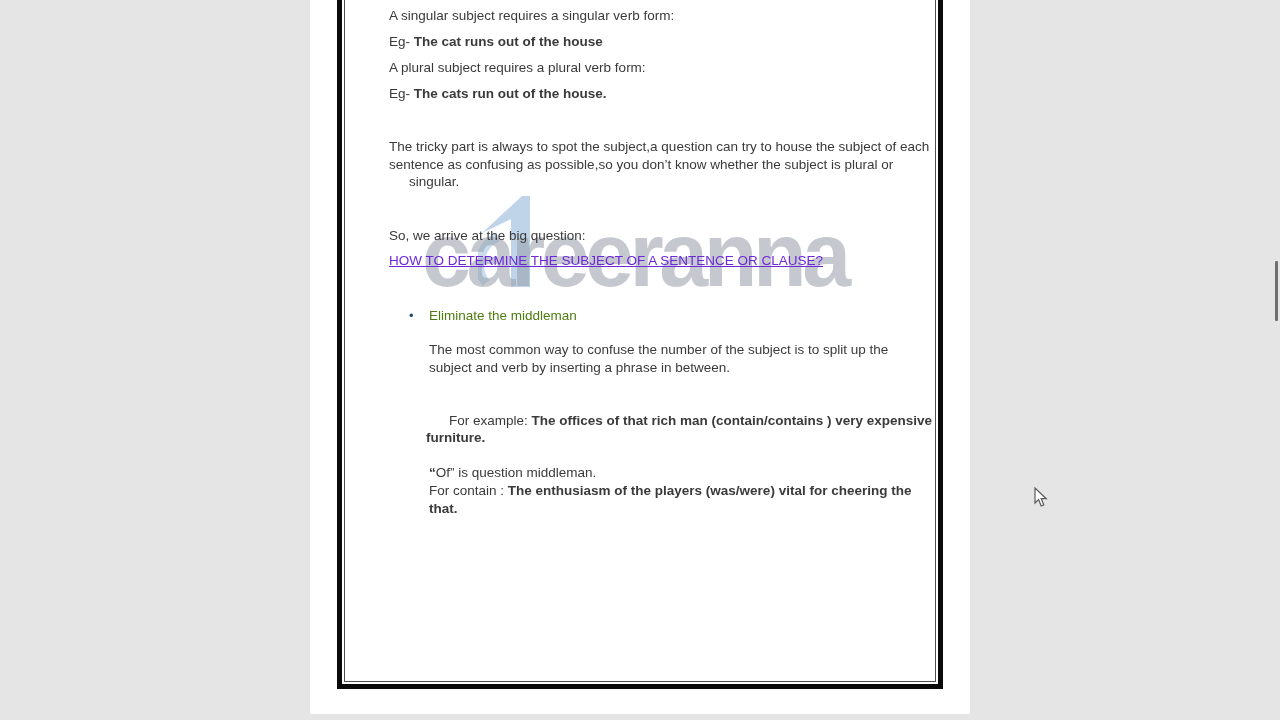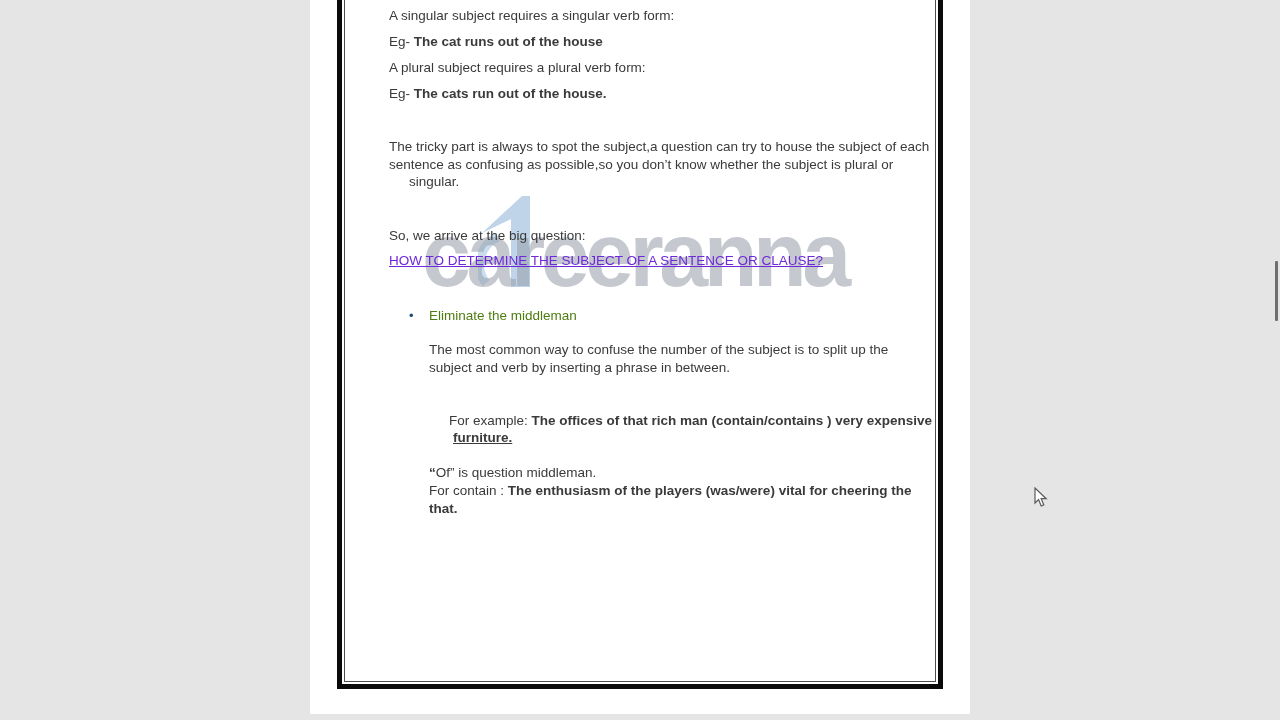--- a/index.html
+++ b/index.html
@@ -105,21 +105,21 @@
       <div class="doc-line" style="left: 389px; top: 85px;"><span>Eg- </span><span class="b">The cats run out of the house.</span></div>
       <div class="doc-line" style="left: 389px; top: 138px;"><span>The tricky part is always to spot the subject,a question can try to house the subject of each</span></div>
       <div class="doc-line" style="left: 389px; top: 156px; text-align: center;"><span>sentence as confusing as possible,so you don’t know whether the subject is plural or</span></div>
       <div class="doc-line" style="left: 389px; top: 173px; margin-left: 20px;"><span>singular.</span></div>
       <div class="doc-line" style="left: 389px; top: 227px;"><span>So, we arrive at the big question:</span></div>
       <div class="doc-line" style="left: 389px; top: 252px;"><span class="u">HOW TO DETERMINE THE SUBJECT OF A SENTENCE OR CLAUSE?</span></div>
       <div class="doc-line" style="left: 409px; top: 307px;"><span class="bullet-dot">•</span><span class="accent">Eliminate the middleman</span></div>
       <div class="doc-line" style="left: 429px; top: 341px;"><span>The most common way to confuse the number of the subject is to split up the</span></div>
       <div class="doc-line" style="left: 429px; top: 359px;"><span>subject and verb by inserting a phrase in between.</span></div>
       <div class="doc-line" style="left: 429px; top: 412px; margin-left: 20px;"><span>For example: </span><span class="b">The offices of that rich man (contain/contains ) very expensive</span></div>
-      <div class="doc-line" style="left: 453px; top: 429px; text-decoration: underline;"><span class="b">furniture.</span></div>
+      <div class="doc-line" style="left: 426px; top: 429px;"><span class="b">furniture.</span></div>
       <div class="doc-line" style="left: 429px; top: 464px;"><span class="b">“</span><span>Of” is question middleman.</span></div>
       <div class="doc-line" style="left: 429px; top: 482px;"><span>For contain : </span><span class="b">The enthusiasm of the players (was/were) vital for cheering the</span></div>
       <div class="doc-line" style="left: 429px; top: 500px;"><span class="b">that.</span></div>
     </div>
 
   <div class="scrollbar-thumb"></div>
 
   <svg class="cursor" viewBox="0 0 15 21">
     <path d="M1,1 L1,16 L4.6,12.6 L7.2,19 L9.8,17.9 L7.2,11.7 L12.2,11.7 Z" fill="#ffffff" stroke="#5a5a5a" stroke-width="1.2"></path>
   </svg>

